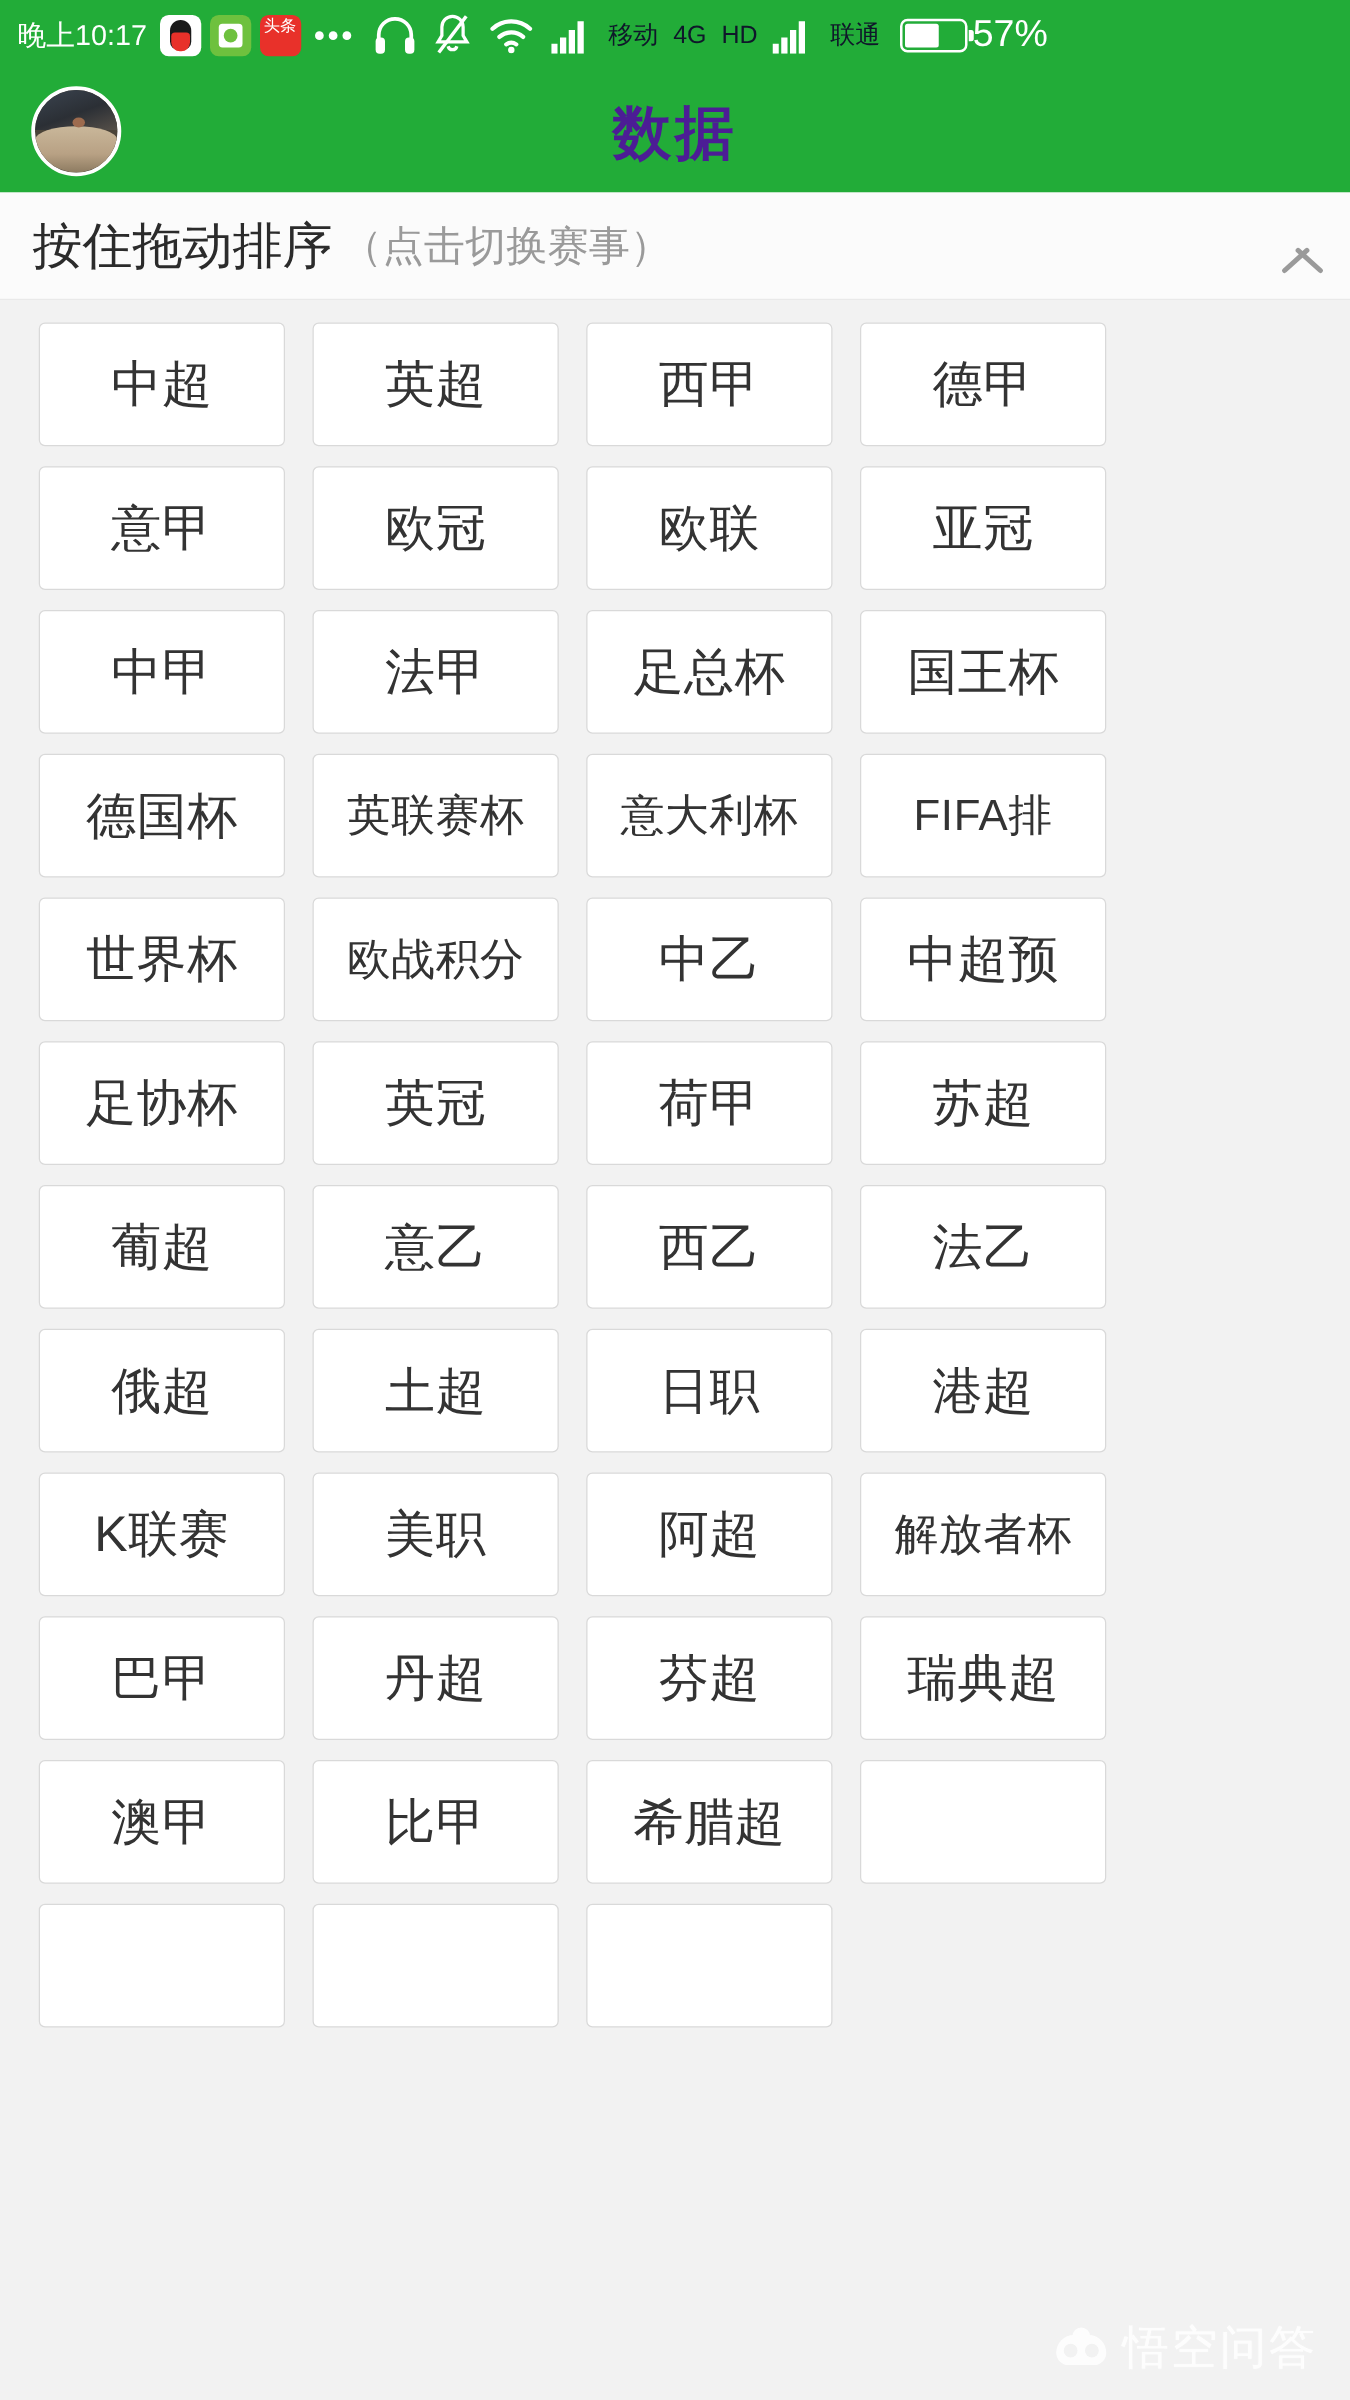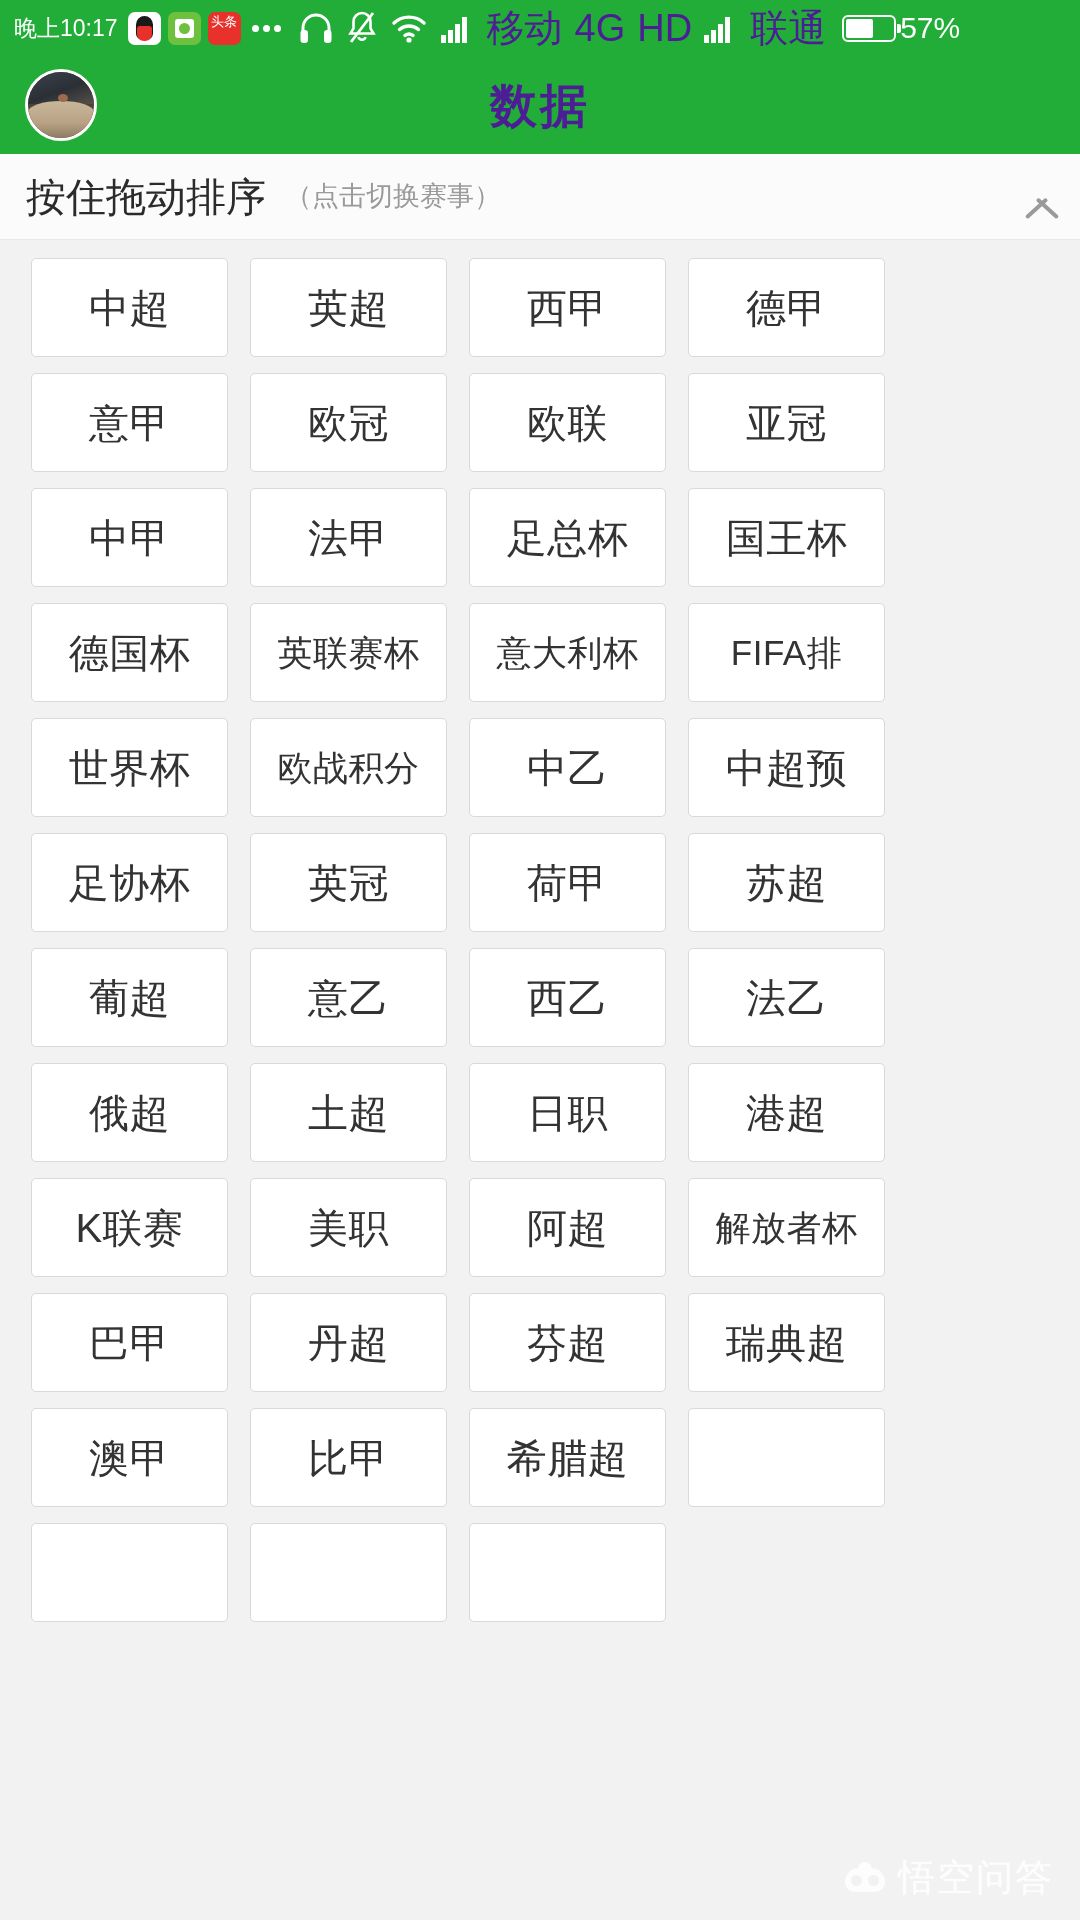--- a/index.html
+++ b/index.html
@@ -113,22 +113,22 @@
     margin-right: 18px;
     align-items: center;
   }
   .dots-icon i {
     width: 7px; height: 7px; border-radius: 50%;
     background: #ffffff;
     display: block;
   }
   .sb-icon { flex: none; margin-right: 14px; display: block; }
   .status-label {
-    font-size: 38px;
-    color: #4c1d95;
+    font-size: 20px;
+    color: #0f172a;
     white-space: nowrap;
     margin-right: 12px;
     line-height: 1;
   }
   .status-label.tight { }
   .battery {
     position: relative;
     width: 54px;
     height: 27px;
     border: 2.5px solid #ffffff;
@@ -218,25 +218,25 @@
     box-sizing: border-box;
     border-bottom: 1px solid #e9e9e9;
   }
   .sh-main {
     font-size: 40px;
     color: #2b2b2b;
     line-height: 1;
     white-space: nowrap;
   }
   .sh-sub {
-    font-size: 27px;
+    font-size: 33px;
     color: #9a9a9a;
     line-height: 1;
     white-space: nowrap;
-    margin-left: 19px;
+    margin-left: 7px;
   }
   .chevron-up {
     margin-left: auto;
     width: 44px;
     height: 28px;
     position: relative;
     flex: none;
   }
   .chevron-up::before,
   .chevron-up::after {

